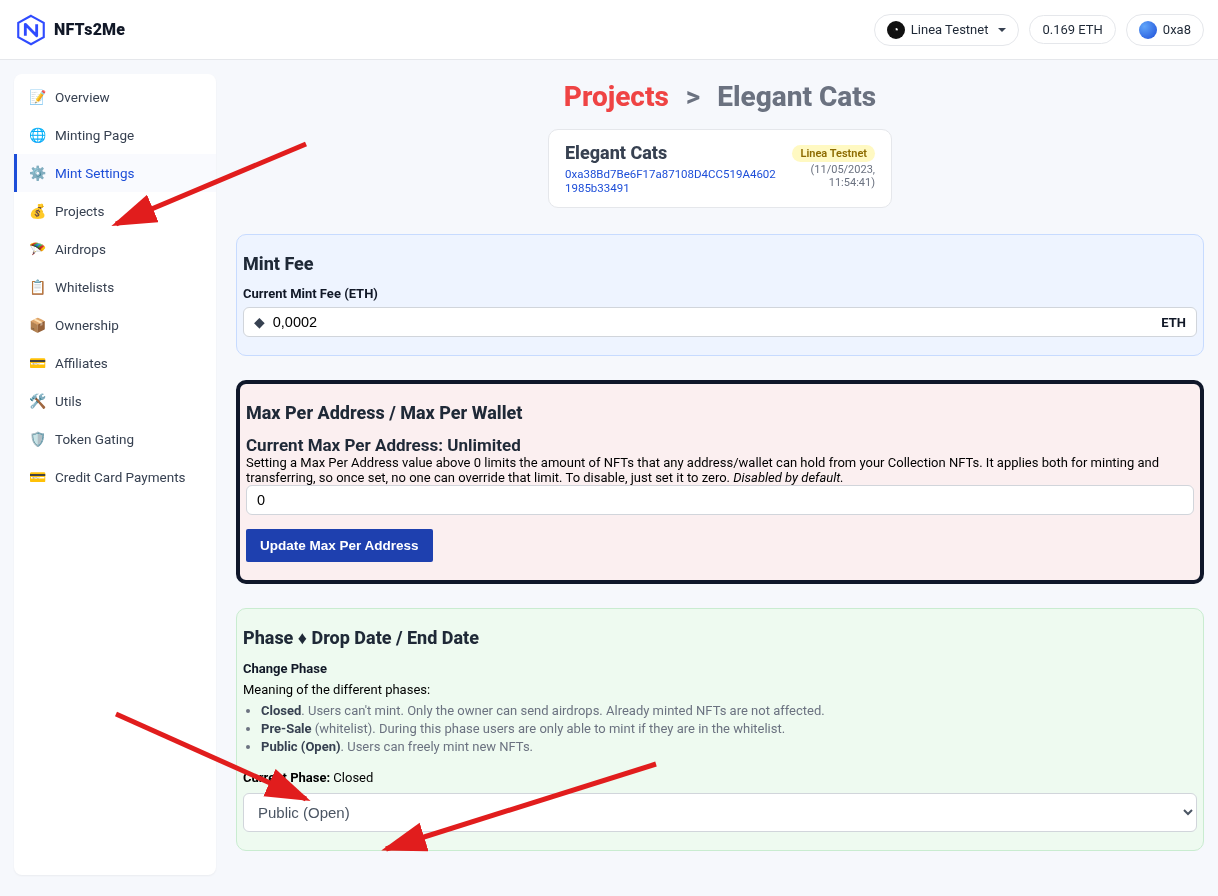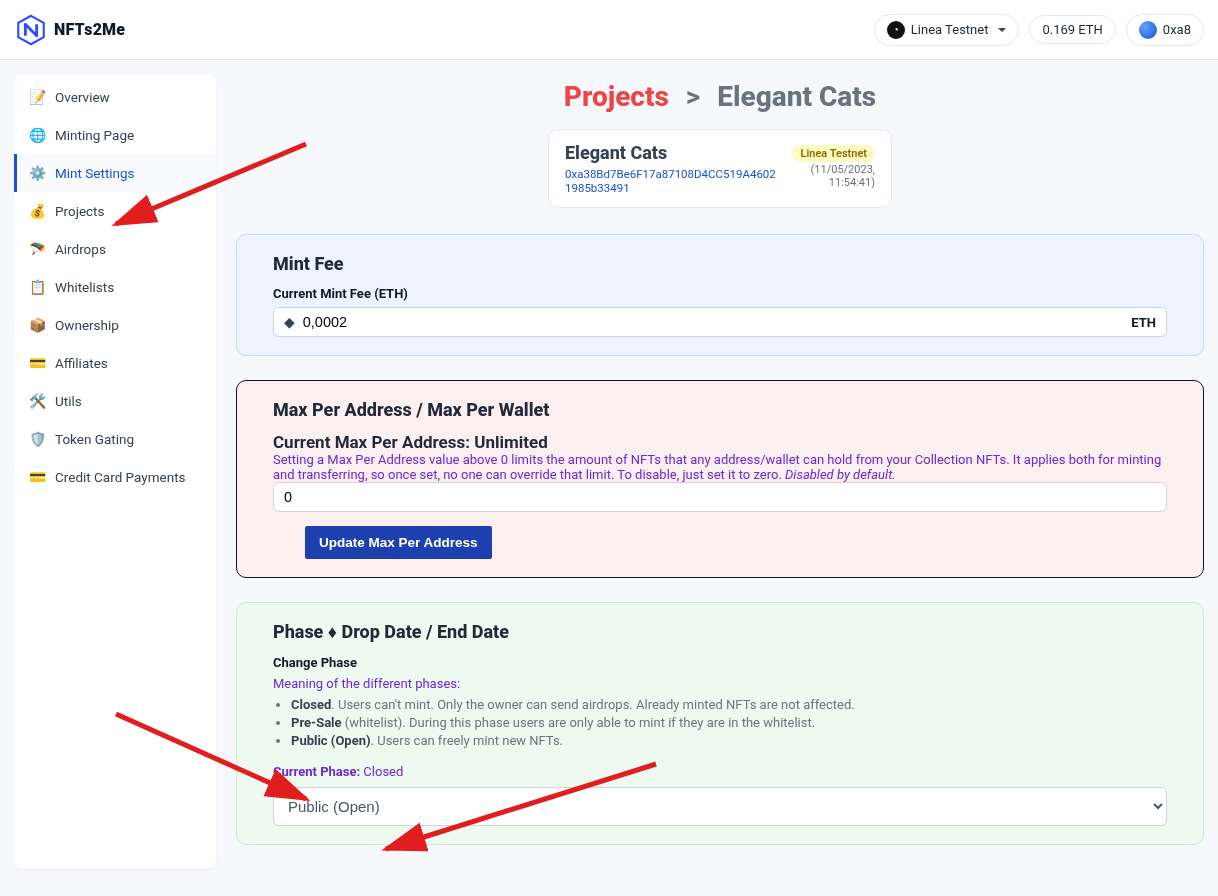--- a/index.html
+++ b/index.html
@@ -66,42 +66,42 @@
   }
   .proj-top { display:flex; justify-content:space-between; align-items:flex-start; gap:8px;}
   .proj-name { font-size:18px; font-weight:800; color:#374151;}
   .badge-net {
     background:#fff9c2; color:#8d6b00; font-size:11px; padding:2px 8px; border-radius:10px; font-weight:600;
   }
   .proj-meta { text-align:right; font-size:11px; color:#6b7280; margin-top:2px;}
   .addr { color:#1d4ed8; font-size:11.5px; margin-top:4px; word-break:break-all; }
   
   .panel {
-    border-radius:10px; padding:18px 36px; margin:0 0 24px;
+    border-radius:10px; padding:18px 6px; margin:0 0 24px;
   }
   .panel.blue { background:#eef4ff; border:1px solid #c7dbff; }
-  .panel.red  { background:#fbeff0; border:1px solid #0f172a; }
+  .panel.red  { background:#fbeff0; border:4px solid #0f172a; }
   .panel.green{ background:#eefaf0; border:1px solid #c9ecd0; }
   .panel h2 { font-size:18px; font-weight:800; margin-bottom:12px; }
   .lbl { font-size:13px; font-weight:700; color:#111827; margin-bottom:6px; }
-  .note { font-size:13px; color:#6d28d9; }
+  .note { font-size:13px; color:#000000; }
   .note .em { font-style:italic; }
   .input-wrap {
     display:flex; align-items:center; background:#fff; border:1px solid #d1d5db;
     border-radius:6px; padding:6px 10px; gap:8px;
   }
   .input-wrap input {
     flex:1; border:none; outline:none; font-size:14.5px; background:transparent;
   }
   .unit { font-size:13px; font-weight:700; color:#111827; }
   .eth-glyph { font-size:14px; color:#374151; }
   .btn {
     display:inline-flex; align-items:center; gap:6px;
     background:#1e40af; color:#fff; font-size:13.5px; font-weight:600;
-    border:none; border-radius:2px; padding:9px 14px; cursor:pointer;margin-left:32px;
+    border:none; border-radius:2px; padding:9px 14px; cursor:pointer;
   }
   .btn.light { background:#1d4ed8; }
   select.full {
     width:100%; padding:9px 10px; border:1px solid #d1d5db; border-radius:6px;
     font-size:15px; color:#4b5563; background:#fff;
   }
   ul.phases { margin:6px 0 16px 18px; }
   ul.phases li { font-size:13px; color:#6b7280; margin:3px 0; }
   ul.phases li b { color:#374151; }
   .mt8{margin-top:8px;} .mt10{margin-top:10px;} .mt14{margin-top:14px;}

